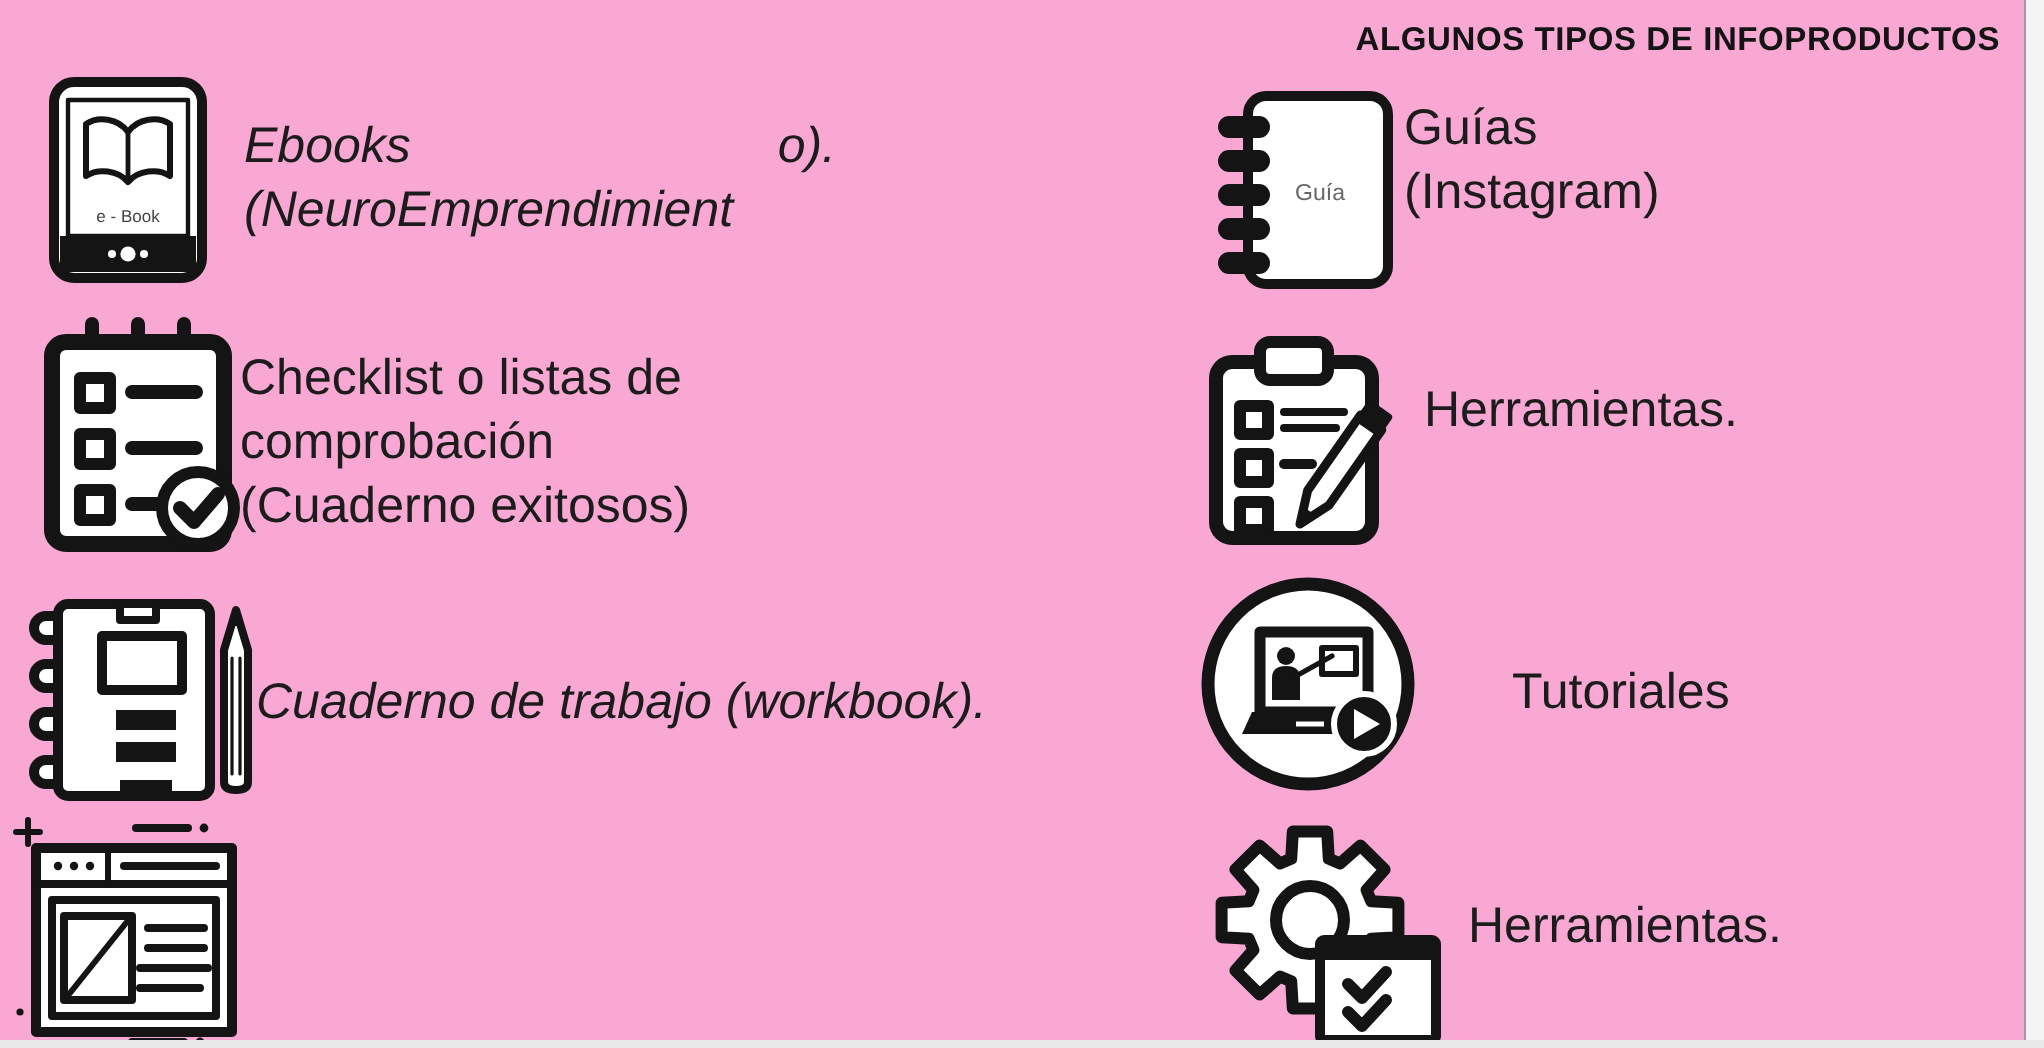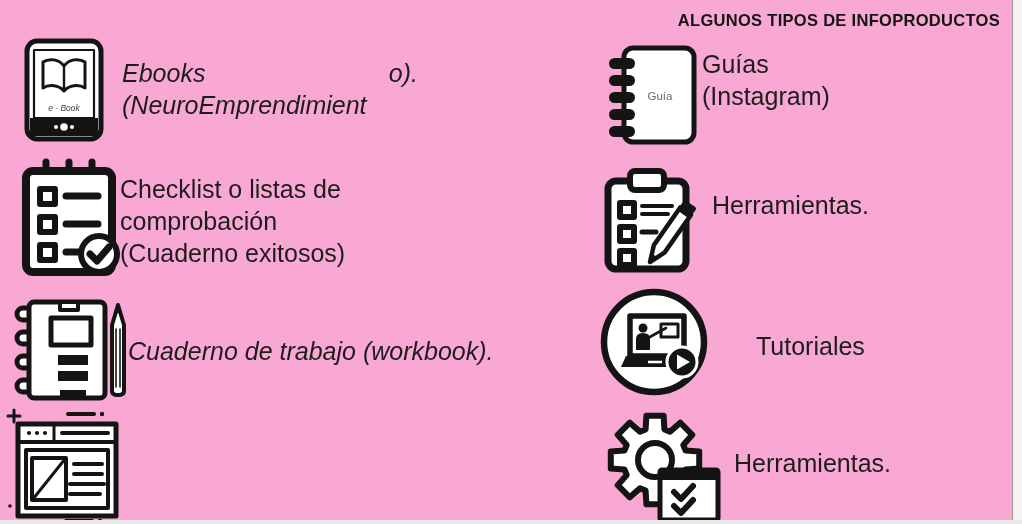--- a/index.html
+++ b/index.html
@@ -25,21 +25,21 @@
 </style>
 </head>
 <body>
 
 <div class="page">
   <div class="right-gutter"></div>
   <div class="edge-line"></div>
 
   <div class="page-title">ALGUNOS TIPOS DE INFOPRODUCTOS</div>
 
-  <div class="icon" style="left:20px;top:38px;font-style:italic;">
+  <div class="icon" style="left:20px;top:38px;">
     <svg width="88" height="104" viewBox="0 0 88 104">
       <rect class="ink paper" x="7" y="3" width="74" height="98" rx="10" stroke-width="5"></rect>
       <rect class="ink" x="14" y="12" width="60" height="68" stroke-width="2.2"></rect>
       <rect class="fillink" x="10" y="80" width="68" height="18"></rect>
       <circle cx="36" cy="89" r="2" fill="#fff"></circle>
       <circle cx="44" cy="89" r="3.8" fill="#fff"></circle>
       <circle cx="52" cy="89" r="2" fill="#fff"></circle>
       <path class="ink" stroke-width="3" d="M44,28 C39,21 29,20 23,24 L23,50 C29,46 39,47 44,53 C49,47 59,46 65,50 L65,24 C59,20 49,21 44,28 Z"></path>
       <path class="ink" stroke-width="2.4" d="M44,29 L44,52"></path>
       <text x="44" y="73" font-size="8.5" fill="#444" text-anchor="middle">e - Book</text>

